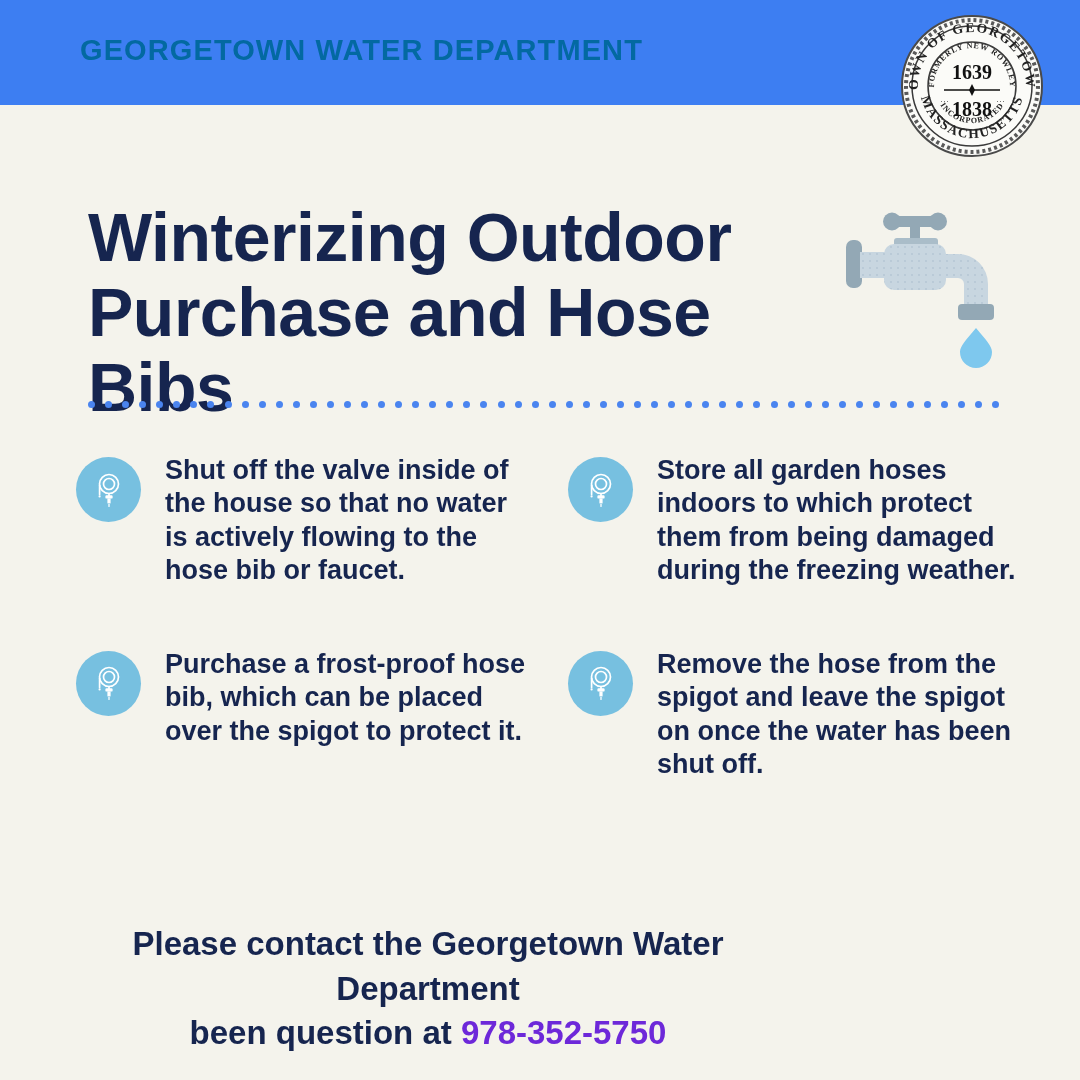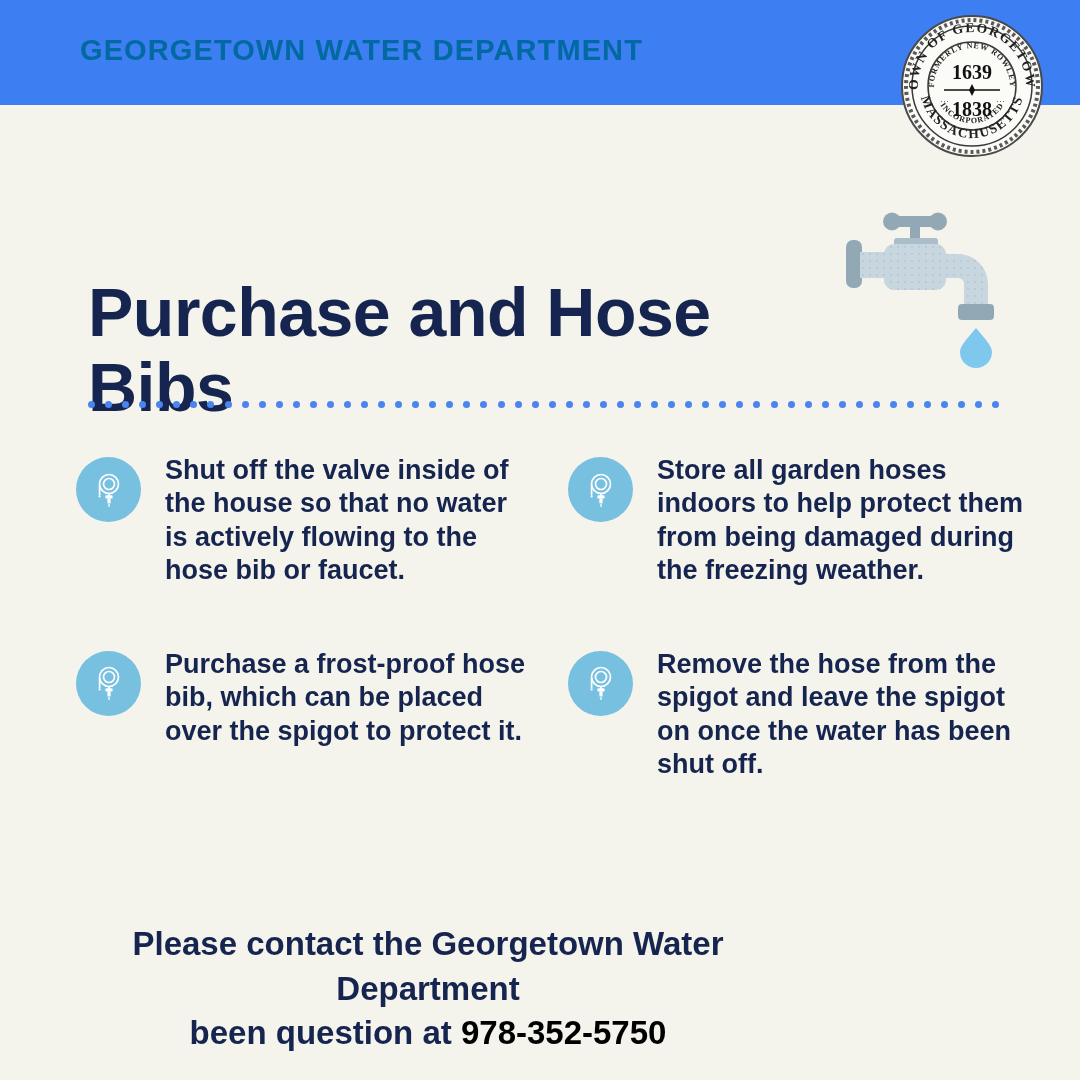--- a/index.html
+++ b/index.html
@@ -134,21 +134,21 @@
     width: 856px;
     text-align: center;
     color: #16254f;
     font-size: 33px;
     font-weight: bold;
     line-height: 1.35;
     padding: 0 70px;
     box-sizing: border-box;
   }
   .footer .phone {
-    color: #000000;
+    color: #6d28d9;
   }
 </style>
 </head>
 <body>
 
 <div class="header-band"></div>
 <div class="header-title">GEORGETOWN WATER DEPARTMENT</div>
 
 <div class="seal">
   <svg viewBox="0 0 148 148" width="148" height="148" aria-hidden="true">
@@ -178,21 +178,21 @@
     <text x="74" y="104" text-anchor="middle" font-family="'Liberation Serif', serif" font-size="20" font-weight="bold" fill="#111">1838</text>
     <line x1="46" y1="78" x2="102" y2="78" stroke="#111" stroke-width="1.6"></line>
     <path d="M 74,72 L 77,78 L 74,84 L 71,78 Z" fill="#111"></path>
     <text x="42" y="92" font-family="'Liberation Serif', serif" font-size="9" fill="#333">···</text>
     <text x="98" y="92" font-family="'Liberation Serif', serif" font-size="9" fill="#333">···</text>
   </svg>
 </div>
 
 <div class="title-block">
   <h1 class="main-title">
-    <br>
+    <span>Winterizing Outdoor</span><br>
     <span>Purchase and Hose Bibs</span>
   </h1>
 </div>
 
 <div class="faucet">
   <svg viewBox="0 0 190 175" width="190" height="175" aria-hidden="true">
     <defs>
       <pattern id="dots" width="7" height="7" patternUnits="userSpaceOnUse">
         <circle cx="2" cy="2" r="0.9" fill="#b3c5d2"></circle>
       </pattern>
@@ -303,21 +303,21 @@
         <circle cx="20" cy="14" r="9.5" fill="none" stroke="#ffffff" stroke-width="1.7"></circle>
         <circle cx="20" cy="14" r="5.5" fill="none" stroke="#ffffff" stroke-width="1.7"></circle>
         <path d="M 10.6,15.5 L 10.6,24.5" stroke="#ffffff" stroke-width="1.7" stroke-linecap="round"></path>
         <path d="M 20,23.5 L 20,26" stroke="#ffffff" stroke-width="1.7" stroke-linecap="round"></path>
         <rect x="16.4" y="25.2" width="7.2" height="3.4" rx="1.2" fill="#ffffff"></rect>
         <rect x="18.4" y="28.4" width="3.2" height="5" fill="#ffffff"></rect>
         <path d="M 20,34.4 L 20,36.4" stroke="#ffffff" stroke-width="1.3" stroke-linecap="round"></path>
         <circle cx="10.6" cy="26.4" r="1.1" fill="#ffffff"></circle>
       </svg>
     </div>
-    <div class="tip-text">Store all garden hoses indoors to help protect them from being damaged during the freezing weather.</div>
+    <div class="tip-text">Store all garden hoses indoors to which protect them from being damaged during the freezing weather.</div>
   </div>
 
   <div class="tip">
     <div class="tip-icon">
       <svg viewBox="0 0 40 40" width="40" height="40" aria-hidden="true">
         <circle cx="20" cy="14" r="9.5" fill="none" stroke="#ffffff" stroke-width="1.7"></circle>
         <circle cx="20" cy="14" r="5.5" fill="none" stroke="#ffffff" stroke-width="1.7"></circle>
         <path d="M 10.6,15.5 L 10.6,24.5" stroke="#ffffff" stroke-width="1.7" stroke-linecap="round"></path>
         <path d="M 20,23.5 L 20,26" stroke="#ffffff" stroke-width="1.7" stroke-linecap="round"></path>
         <rect x="16.4" y="25.2" width="7.2" height="3.4" rx="1.2" fill="#ffffff"></rect>

